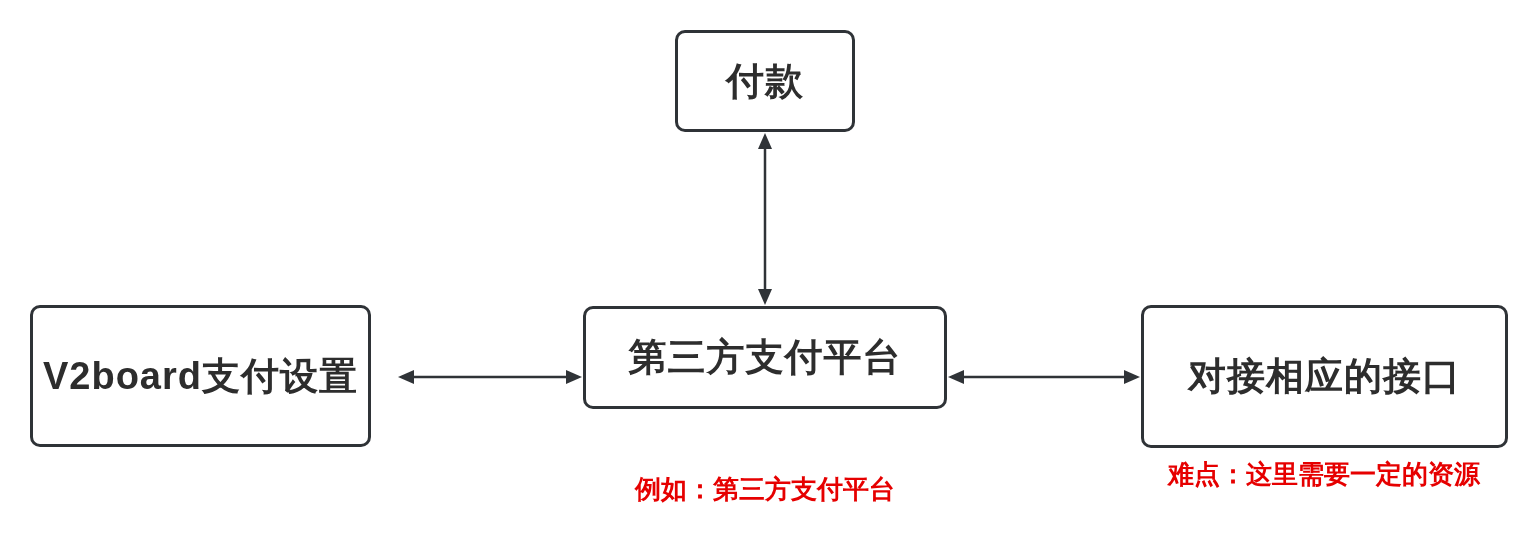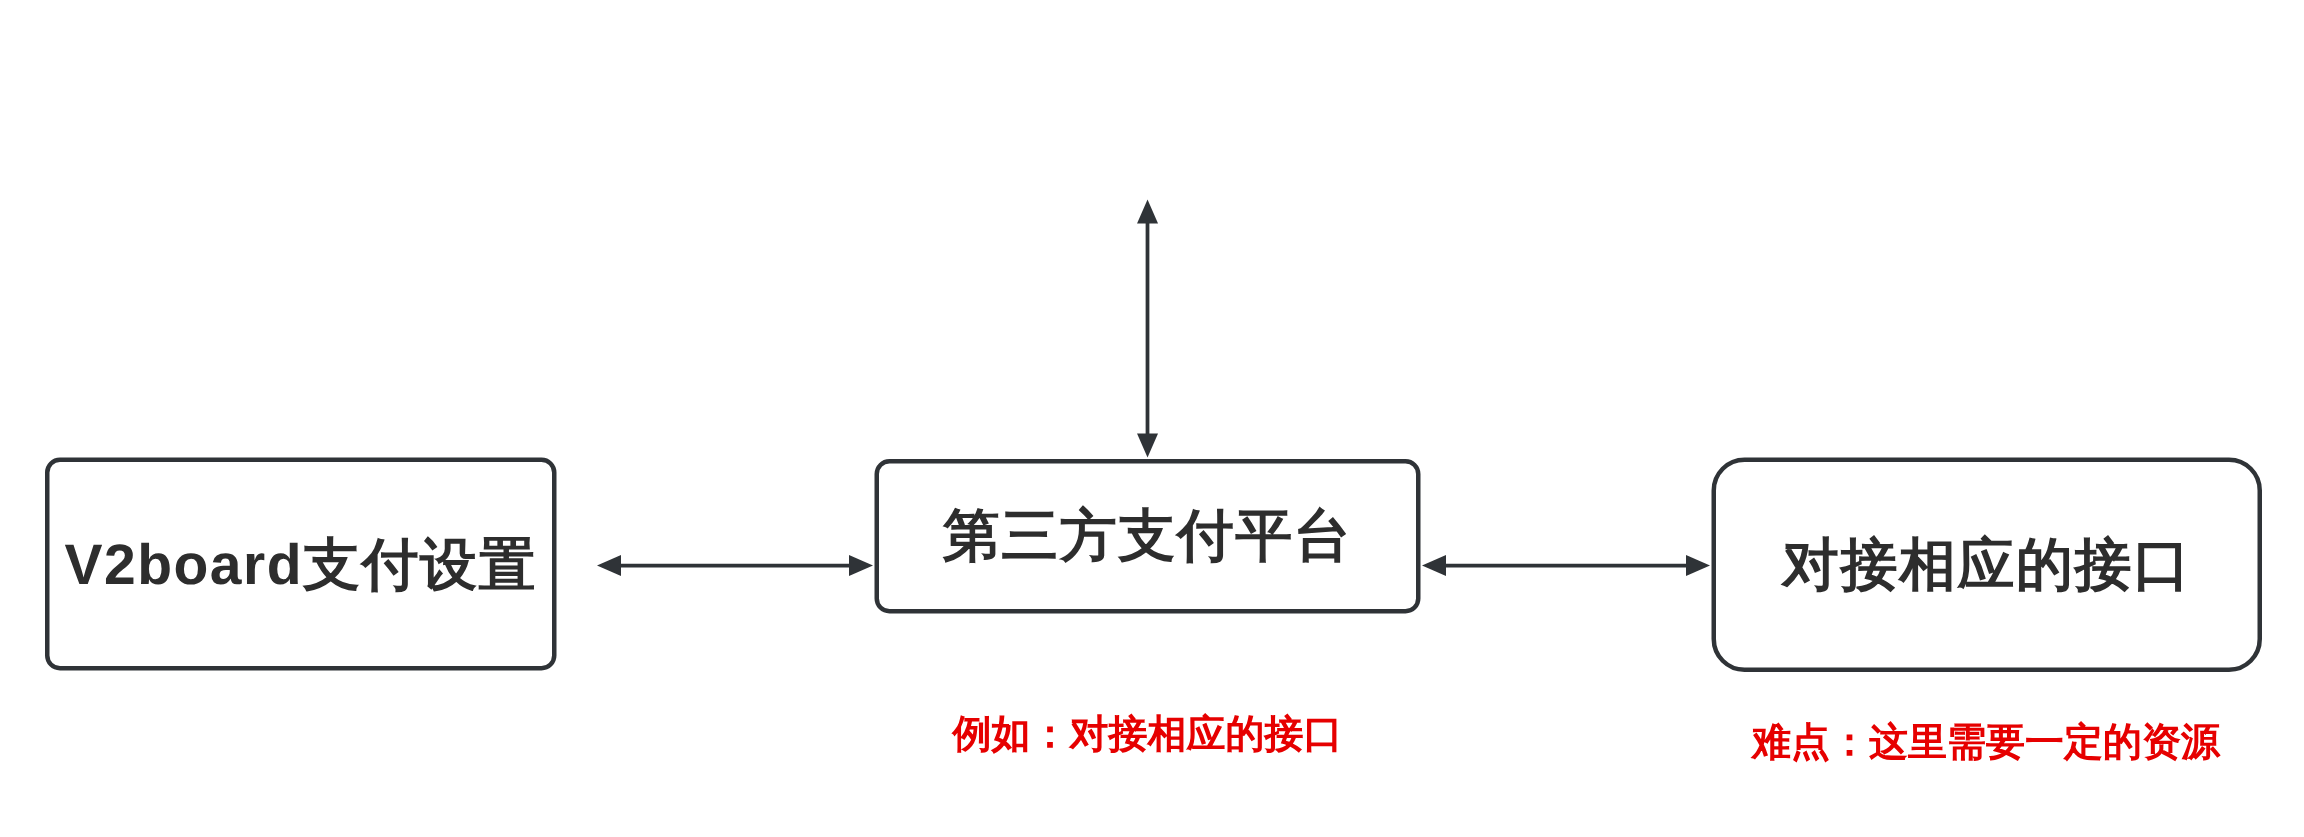--- a/index.html
+++ b/index.html
@@ -32,45 +32,48 @@
   .node-label {
     color: var(--text);
     font-weight: 700;
     font-size: 38px;
     letter-spacing: 1px;
     white-space: nowrap;
   }
   #node-payment   { left: 675px;  top: 30px;  width: 180px; height: 102px; }
   #node-v2board   { left: 30px;   top: 305px; width: 341px; height: 142px; }
   #node-platform  { left: 583px;  top: 306px; width: 364px; height: 103px; }
-  #node-interface { left: 1141px; top: 305px; width: 367px; height: 143px; border-radius: 22px; }
+  #node-interface { left: 1141px; top: 305px; width: 367px; height: 143px; }
 
   .connector { position: absolute; display: block; }
   .connector line    { stroke: var(--stroke); stroke-width: 2.5; }
   .connector polygon { fill: var(--stroke); }
   #conn-vertical { left: 753px; top: 132px; }
   #conn-left     { left: 397px; top: 365px; }
   #conn-right    { left: 947px; top: 365px; }
 
   .annotation {
     position: absolute;
     color: var(--accent);
     font-weight: 700;
     font-size: 26px;
     white-space: nowrap;
     transform: translateX(-50%);
   }
   #note-platform  { left: 765px;  top: 472px; }
-  #note-interface { left: 1324px; top: 477px; text-align: right; }
+  #note-interface { left: 1324px; top: 457px; text-align: right; }
 </style>
 </head>
 <body>
 
 <div class="canvas">
 
+  <div class="node" id="node-payment">
+    <span class="node-label">付款</span>
+  </div>
 
   <div class="node" id="node-v2board">
     <span class="node-label">V2board支付设置</span>
   </div>
 
   <div class="node" id="node-platform">
     <span class="node-label">第三方支付平台</span>
   </div>
 
   <div class="node" id="node-interface">
@@ -88,16 +91,16 @@
     <polygon points="1,12 17,5 17,19"></polygon>
     <polygon points="185,12 169,5 169,19"></polygon>
   </svg>
 
   <svg id="conn-right" class="connector" width="194" height="24" viewBox="0 0 194 24" xmlns="http://www.w3.org/2000/svg">
     <line x1="15" y1="12" x2="179" y2="12"></line>
     <polygon points="1,12 17,5 17,19"></polygon>
     <polygon points="193,12 177,5 177,19"></polygon>
   </svg>
 
-  <div class="annotation" id="note-platform">例如：对接相应的接口</div>
+  <div class="annotation" id="note-platform">例如：第三方支付平台</div>
   <div class="annotation" id="note-interface">难点：这里需要一定的资源</div>
 
 </div>
 
 </body></html>

